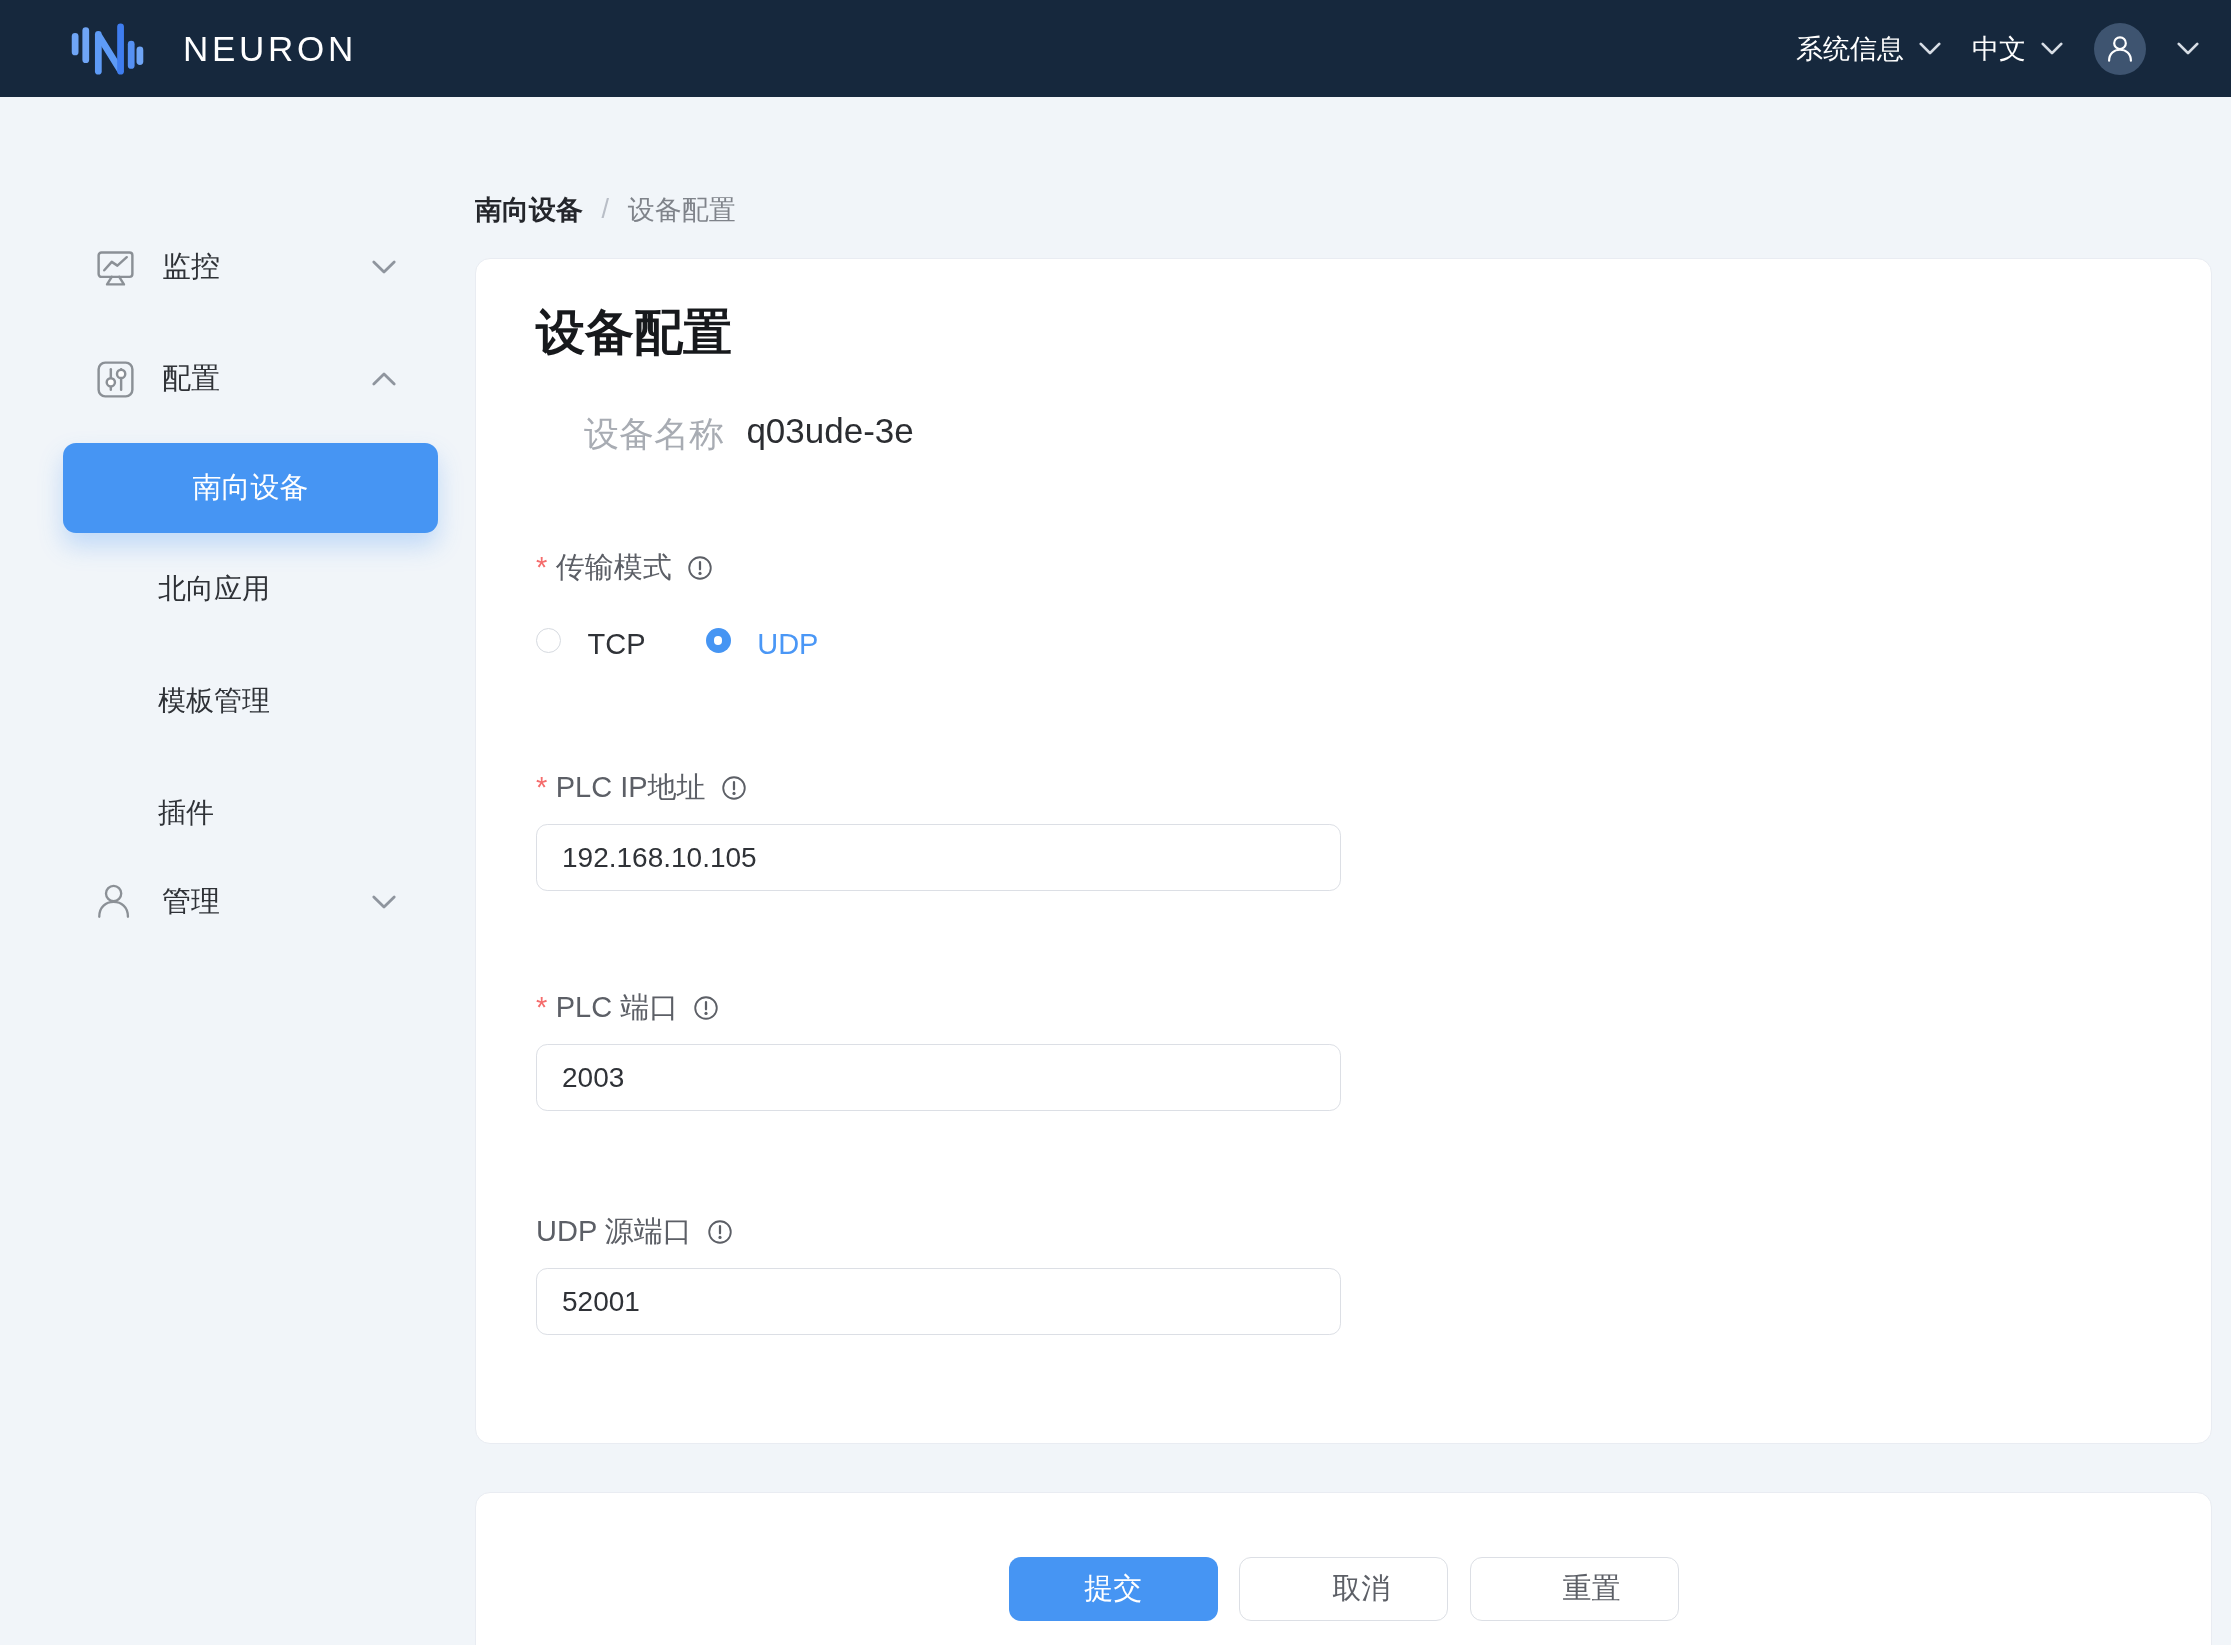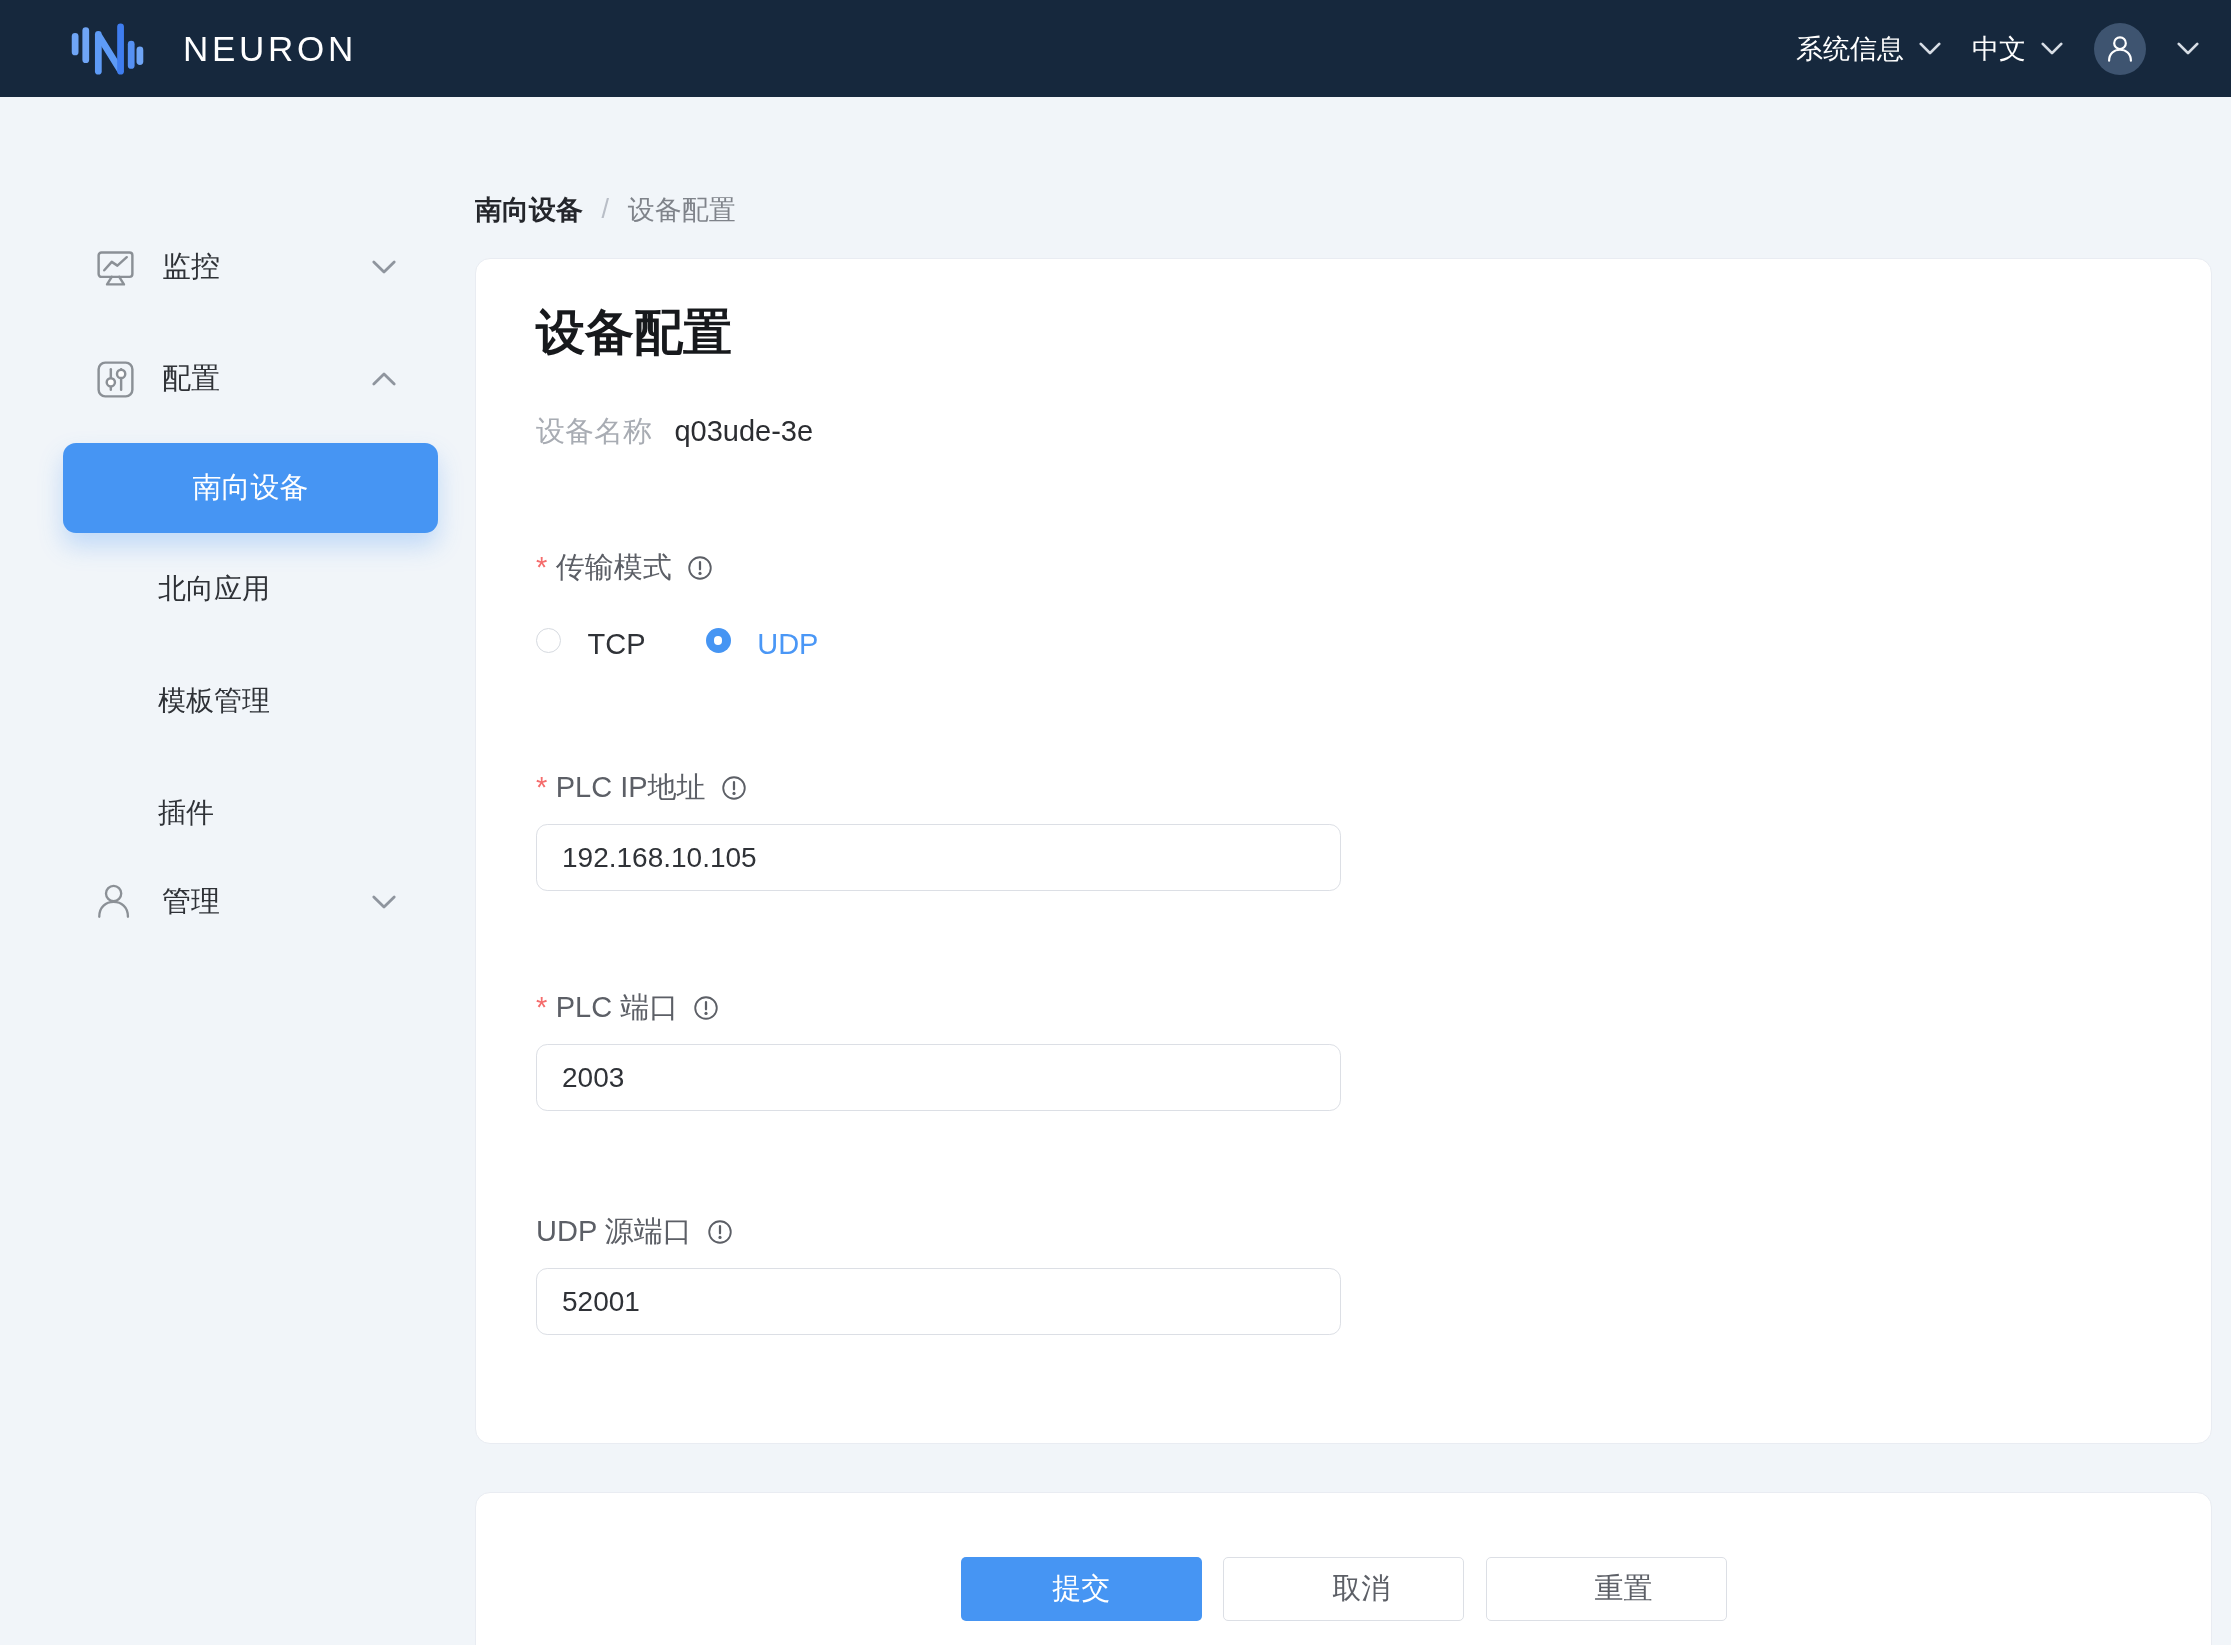--- a/index.html
+++ b/index.html
@@ -33,21 +33,21 @@
   
   .breadcrumb { margin-top:92px; height:41px; display:flex; align-items:center; font-size:27px; }
   .crumb-parent { color:#24262B; font-weight:700; cursor:pointer; }
   .crumb-sep { color:#B9BEC7; margin:0 18.6px; }
   .crumb-current { color:#7F838A; }
 
   
   .card { background:#FFFFFF; border:1.9px solid #E9ECF2; border-radius:15px; }
   .form-card { margin-top:28px; height:1186px; padding:44px 56px 0 60px; }
   .card-title { margin:0; font-size:49px; line-height:58px; font-weight:700; color:#17191C; }
-  .name-row { margin-top:50px; height:41px; display:flex; align-items:center; font-size:29px; }
+  .name-row { margin-top:50px; height:41px; display:flex; align-items:flex-start; font-size:35px;margin-left:48px; }
   .name-label { color:#A8ACB3; }
   .name-value { color:#2B2D31; margin-left:22.4px; }
 
   .form { margin-top:96px; }
   .form-item2 { margin-top:107px; }
   .form-item3 { margin-top:97px; }
   .form-item4 { margin-top:101px; }
   .field-label { display:flex; align-items:center; height:39px; font-size:29px; color:#5C5F66; }
   .req { color:#F56C6C; margin-right:8.4px; }
   .info-icon { margin-left:15px; display:flex; }
@@ -58,21 +58,21 @@
   .radio-dot { width:25px; height:25px; border-radius:50%; border:1.9px solid #D6DAE0; background:#FFFFFF; position:relative; }
   .radio--checked .radio-dot { background:#4695F3; border:none; }
   .radio--checked .radio-dot::after { content:""; position:absolute; left:8.4px; top:8.4px; width:8.4px; height:8.4px; border-radius:50%; background:#FFFFFF; }
   .radio-label { margin-left:18.6px; font-size:29px; color:#2F3237; }
   .radio--checked .radio-label { color:#4A97F6; }
 
   .text-input { display:block; margin-top:17px; width:805px; height:67px; border:1.9px solid #DCDFE5; border-radius:11.2px; padding:0 25px; font-size:28px; color:#2F3237; background:#FFFFFF; outline:none; font-family:inherit; }
 
   
   .footer-card { margin-top:48px; height:201px; display:flex; justify-content:center; align-items:flex-start; padding-top:64px; gap:21.4px; }
-  .btn { width:241px; height:64px; border-radius:5px; font-size:29px; font-family:inherit; display:flex; align-items:center; justify-content:center; cursor:pointer; }
+  .btn { width:209px; height:64px; border-radius:12px; font-size:29px; font-family:inherit; display:flex; align-items:center; justify-content:center; cursor:pointer; }
   .btn-primary { background:#4695F3; color:#FFFFFF; border:none; }
   .btn-plain { background:#FFFFFF; border:1.9px solid #DCDFE5; color:#5C5F66;padding-left:41px; }
 </style>
 </head>
 <body>
 
 <div class="page">
 
   <header class="navbar">
     <div class="brand">

